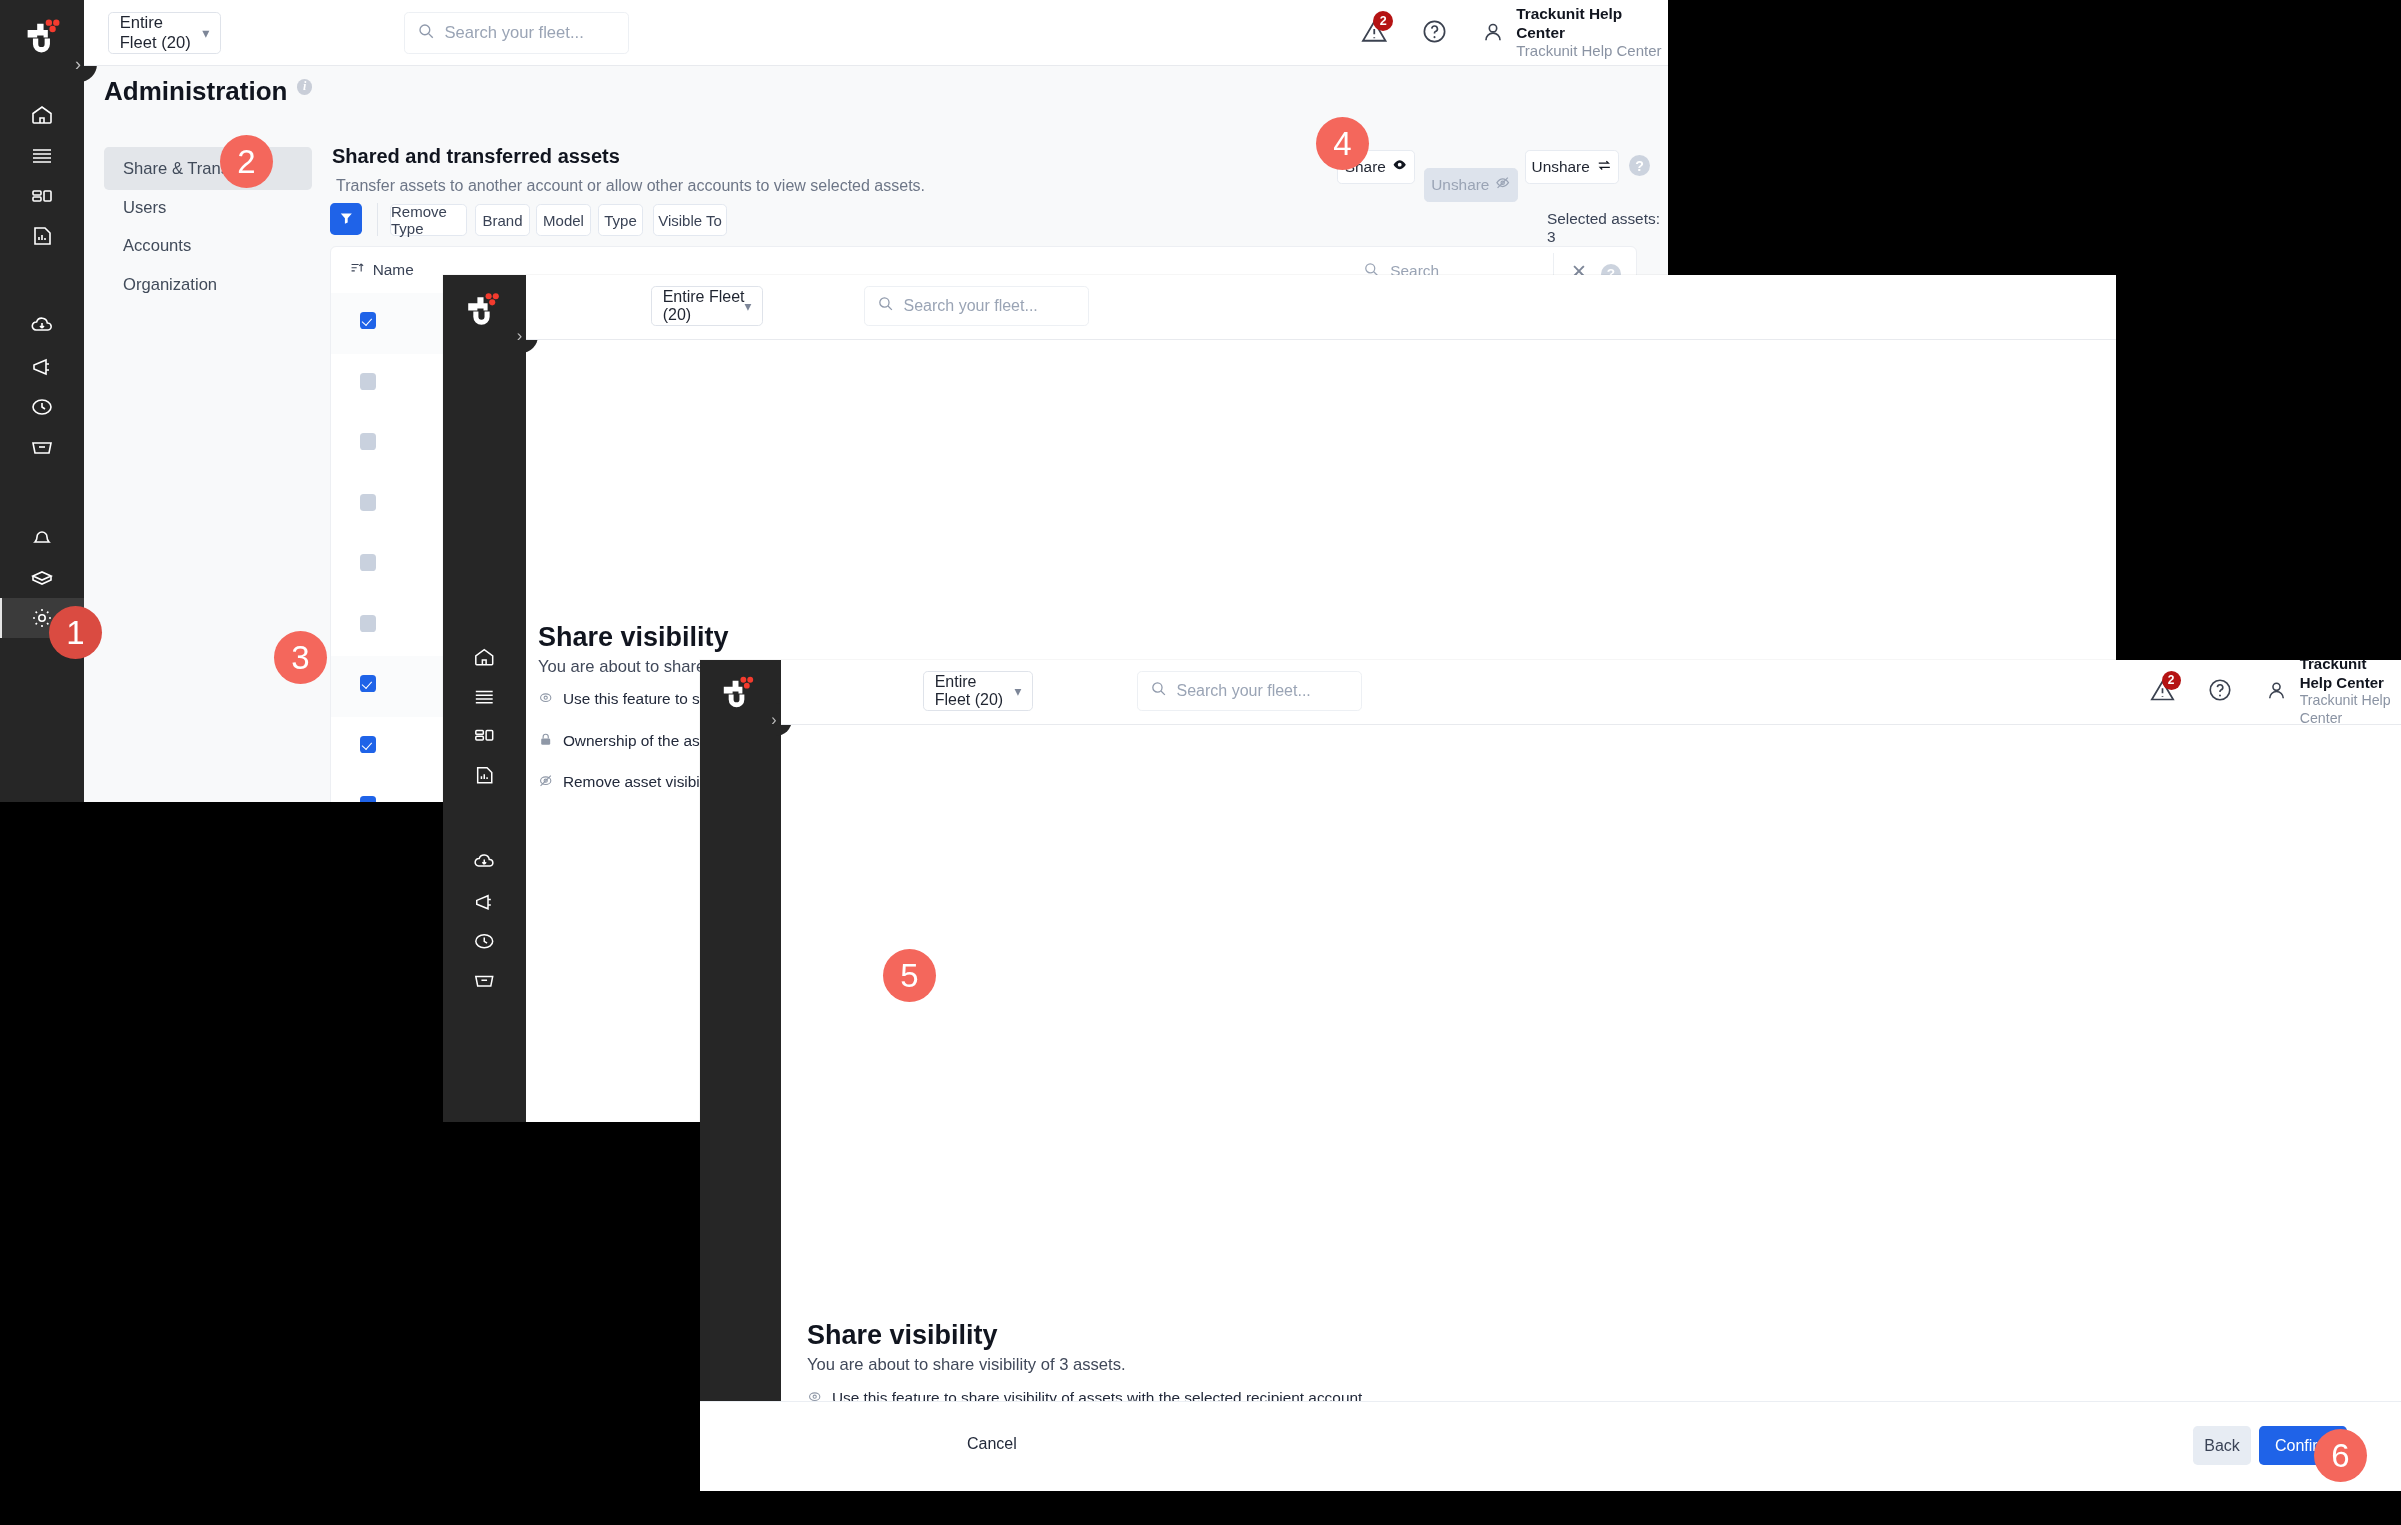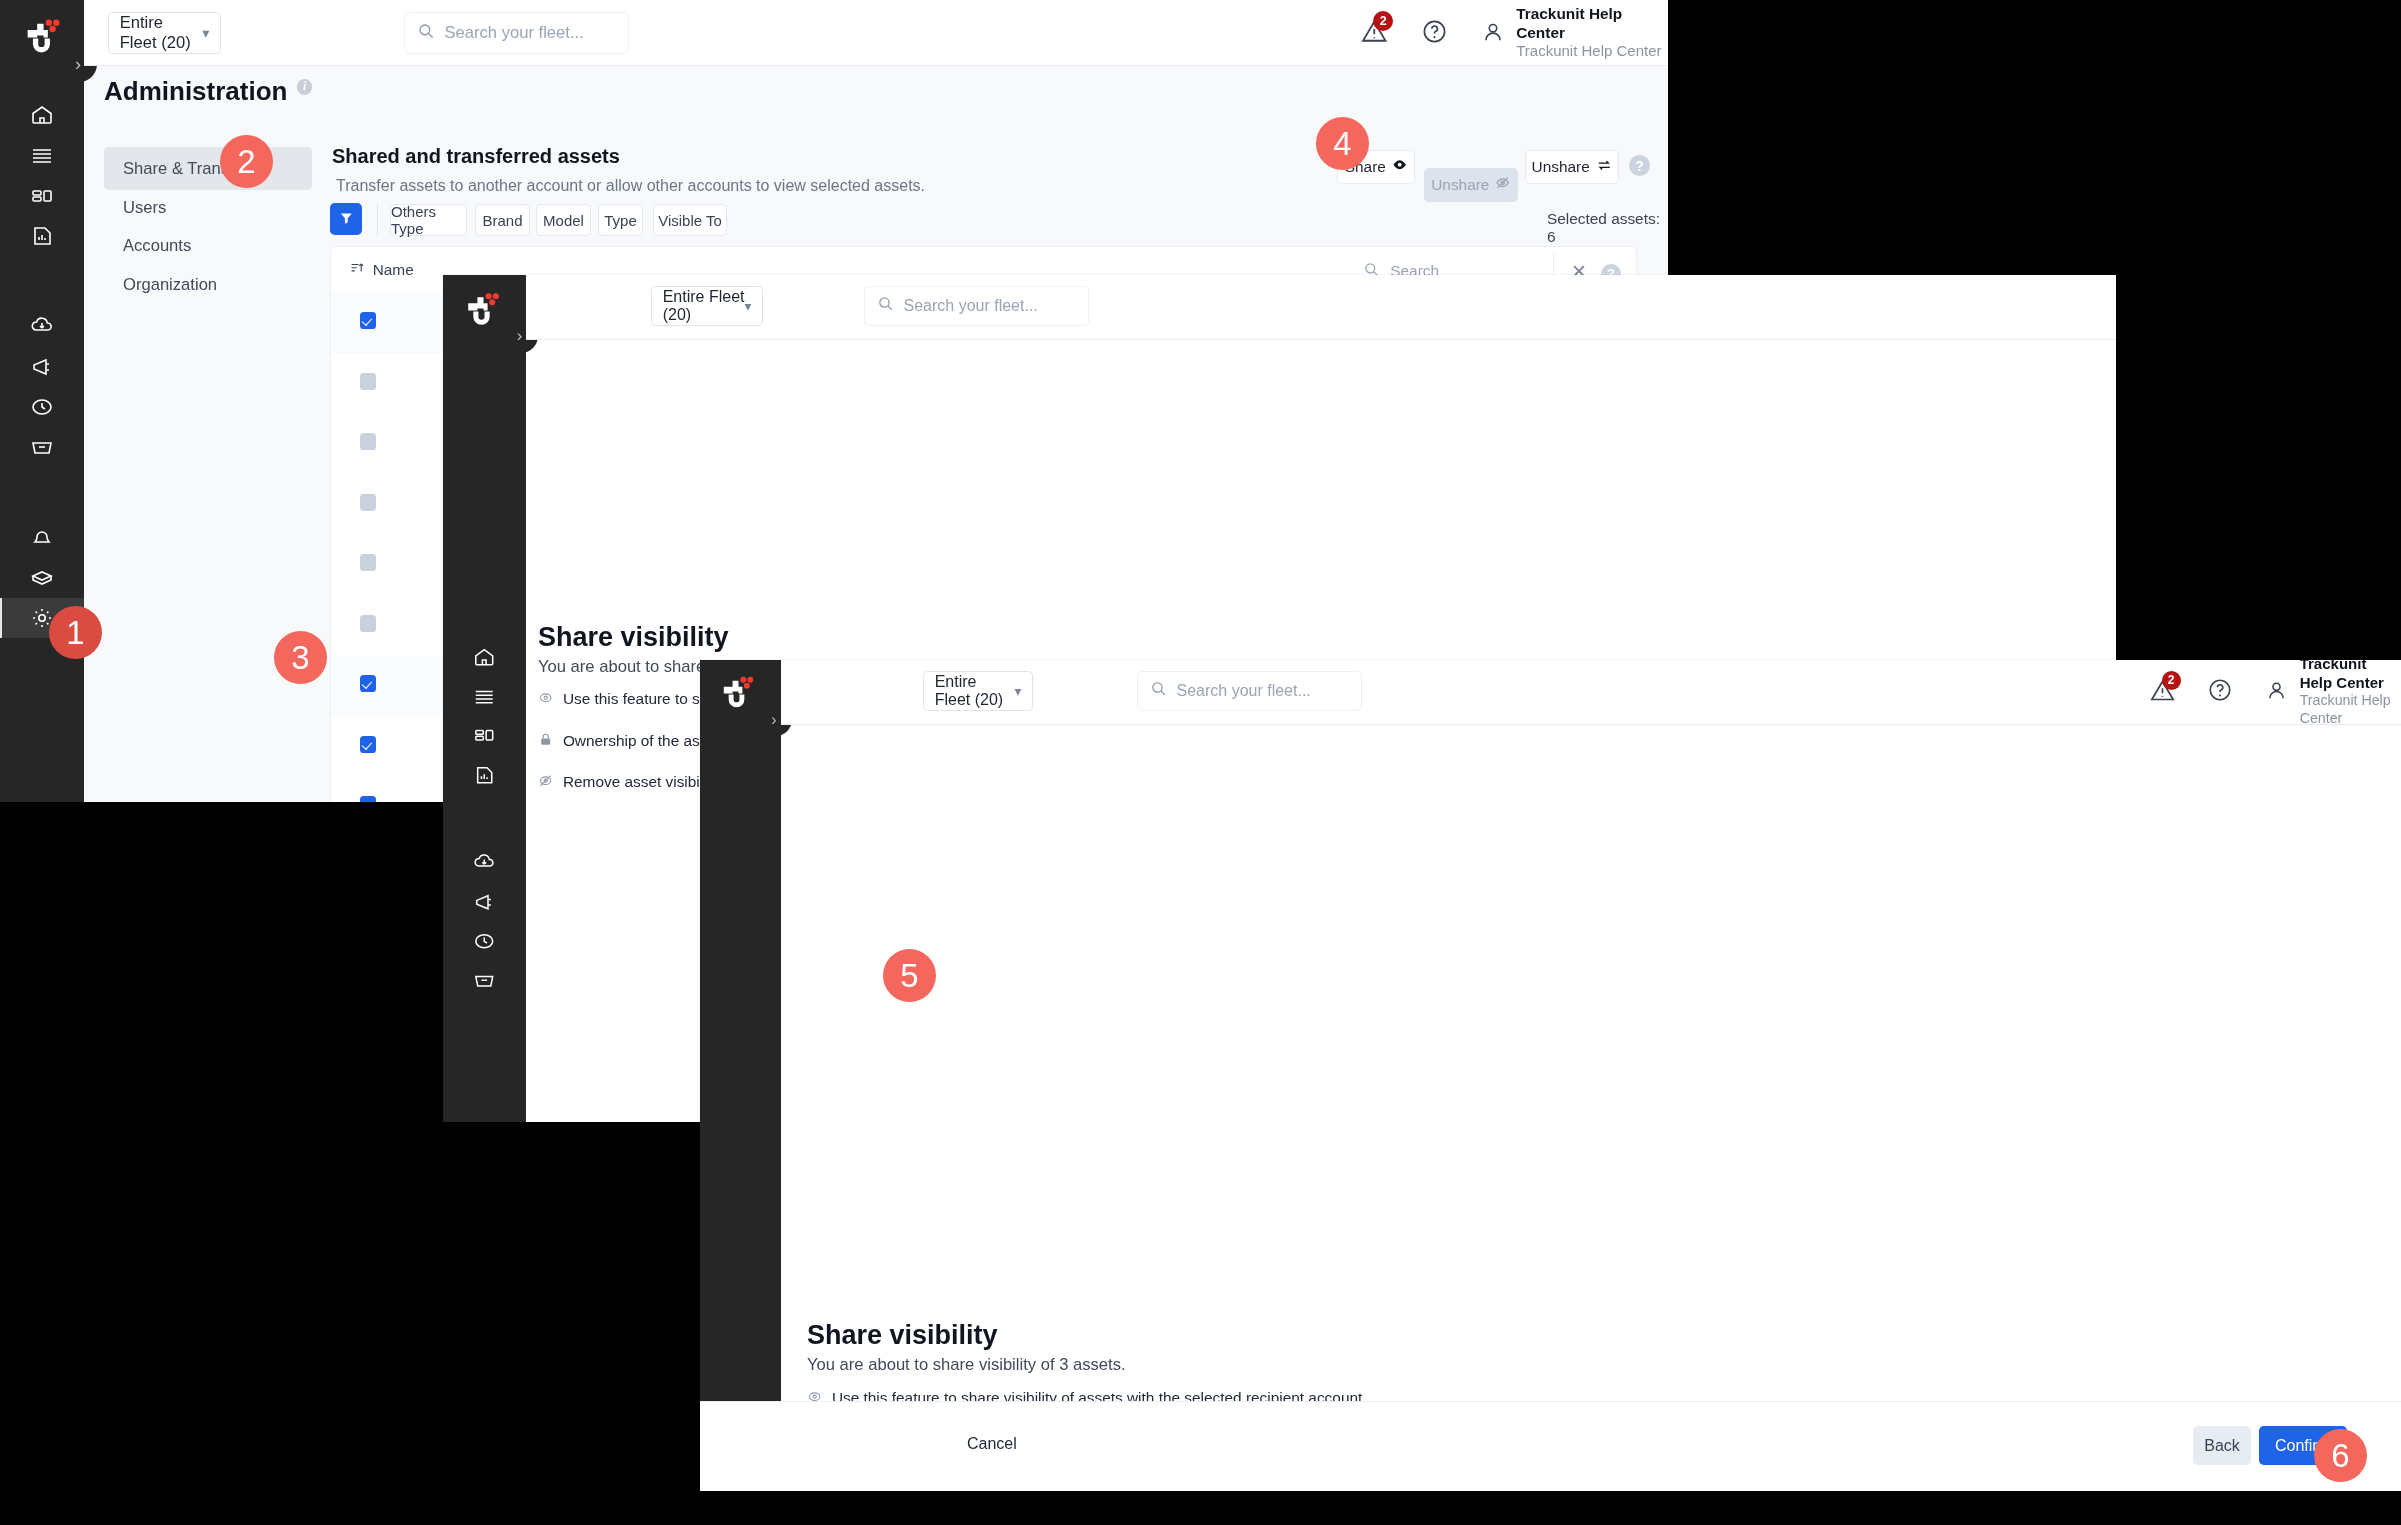--- a/index.html
+++ b/index.html
@@ -404,21 +404,21 @@
 
   <div class="filter-btn" style="left:330px;top:203px;width:32px;height:32px;">
     <span>
       <svg width="16.6" height="16.6" viewBox="0 0 24 24" fill="#fff">
             <path d="M4 5h16l-6 7v6l-4 2v-8z"></path>
           </svg>
     </span>
   </div>
   <div class="filter-div" style="left:377px;top:203px;width:1.2px;height:33px;"></div>
   <div class="chip" style="left:390px;top:204px;width:77px;height:32px;font-size:15px;">
-        <span>Others Type</span>
+        <span>Remove Type</span>
       </div>
   <div class="chip" style="left:475px;top:204px;width:55px;height:32px;font-size:15px;">
         <span>Brand</span>
       </div>
   <div class="chip" style="left:536px;top:204px;width:55px;height:32px;font-size:15px;">
         <span>Model</span>
       </div>
   <div class="chip" style="left:598px;top:204px;width:45px;height:32px;font-size:15px;">
         <span>Type</span>
       </div>
@@ -447,21 +447,21 @@
   <div class="act-btn" style="left:1525px;top:150px;width:94px;height:34px;font-size:15.4px;">
     <span>Unshare</span>
     <span>
       <svg width="16.6" height="16.6" viewBox="0 0 24 24" fill="none" stroke="#11151f" stroke-width="1.8">
             <path d="M4 9h14l-3-3"></path>
             <path d="M20 15H6l3 3"></path>
           </svg>
     </span>
   </div>
   <div class="qmark" style="left:1629px;top:155px;width:21.4px;height:21.4px;font-size:14.2px;">?</div>
-  <div class="sel-count" style="left:1547px;top:210px;font-size:15.4px;">Selected assets: 6</div>
+  <div class="sel-count" style="left:1547px;top:210px;font-size:15.4px;">Selected assets: 3</div>
 
   <div class="table-card" style="left:330px;top:246px;width:1305px;height:557px;">
     <div class="tbl-head" style="height:46px;padding-left:18px;font-size:15.4px;">
       <span style="margin-right:8.3px;">
         <svg width="15.4" height="15.4" viewBox="0 0 24 24" fill="none" stroke="#3a4356" stroke-width="1.7">
               <path d="M4 7h11M4 12h8M4 17h5"></path>
               <path d="M19 18V6m0 0-3 3m3-3 3 3"></path>
             </svg>
       </span>
       <span>Name</span>

